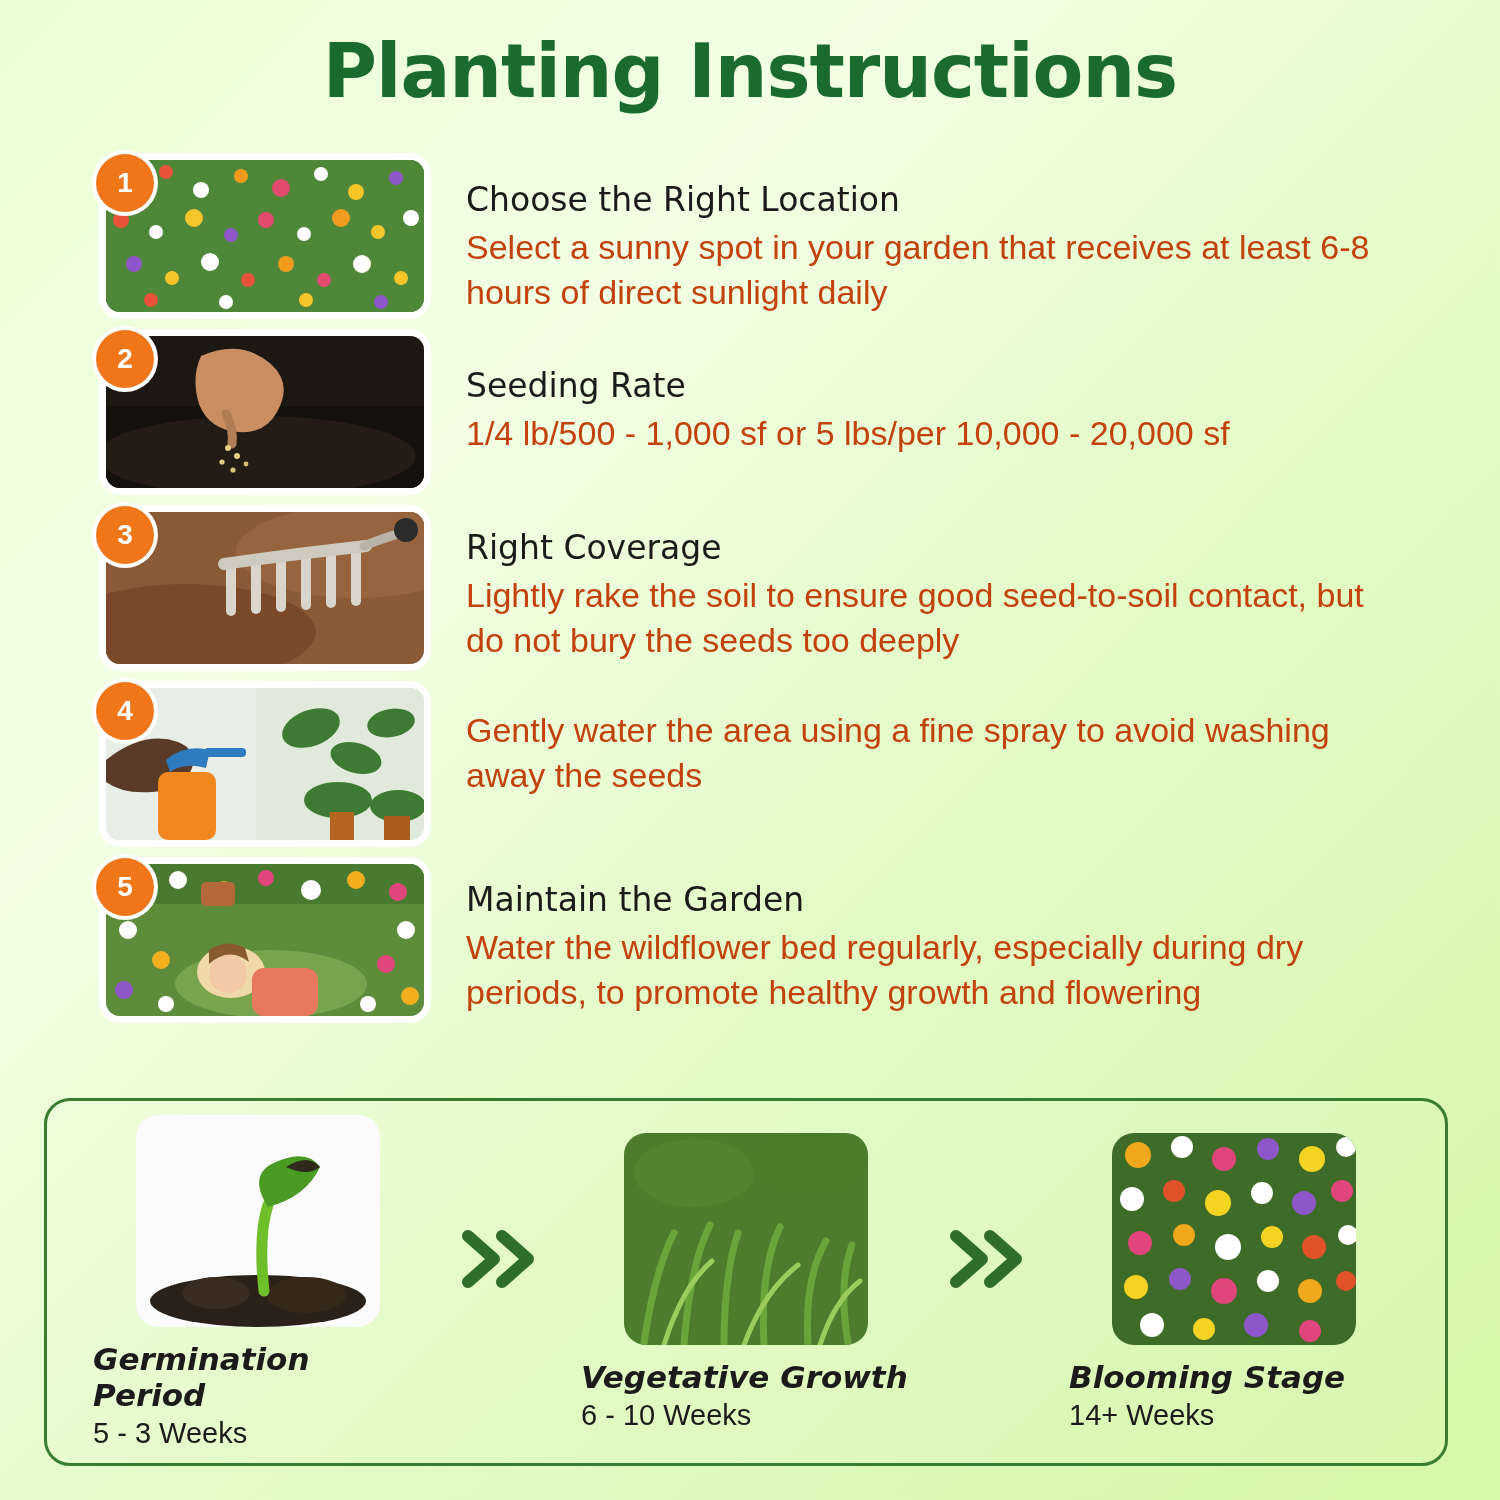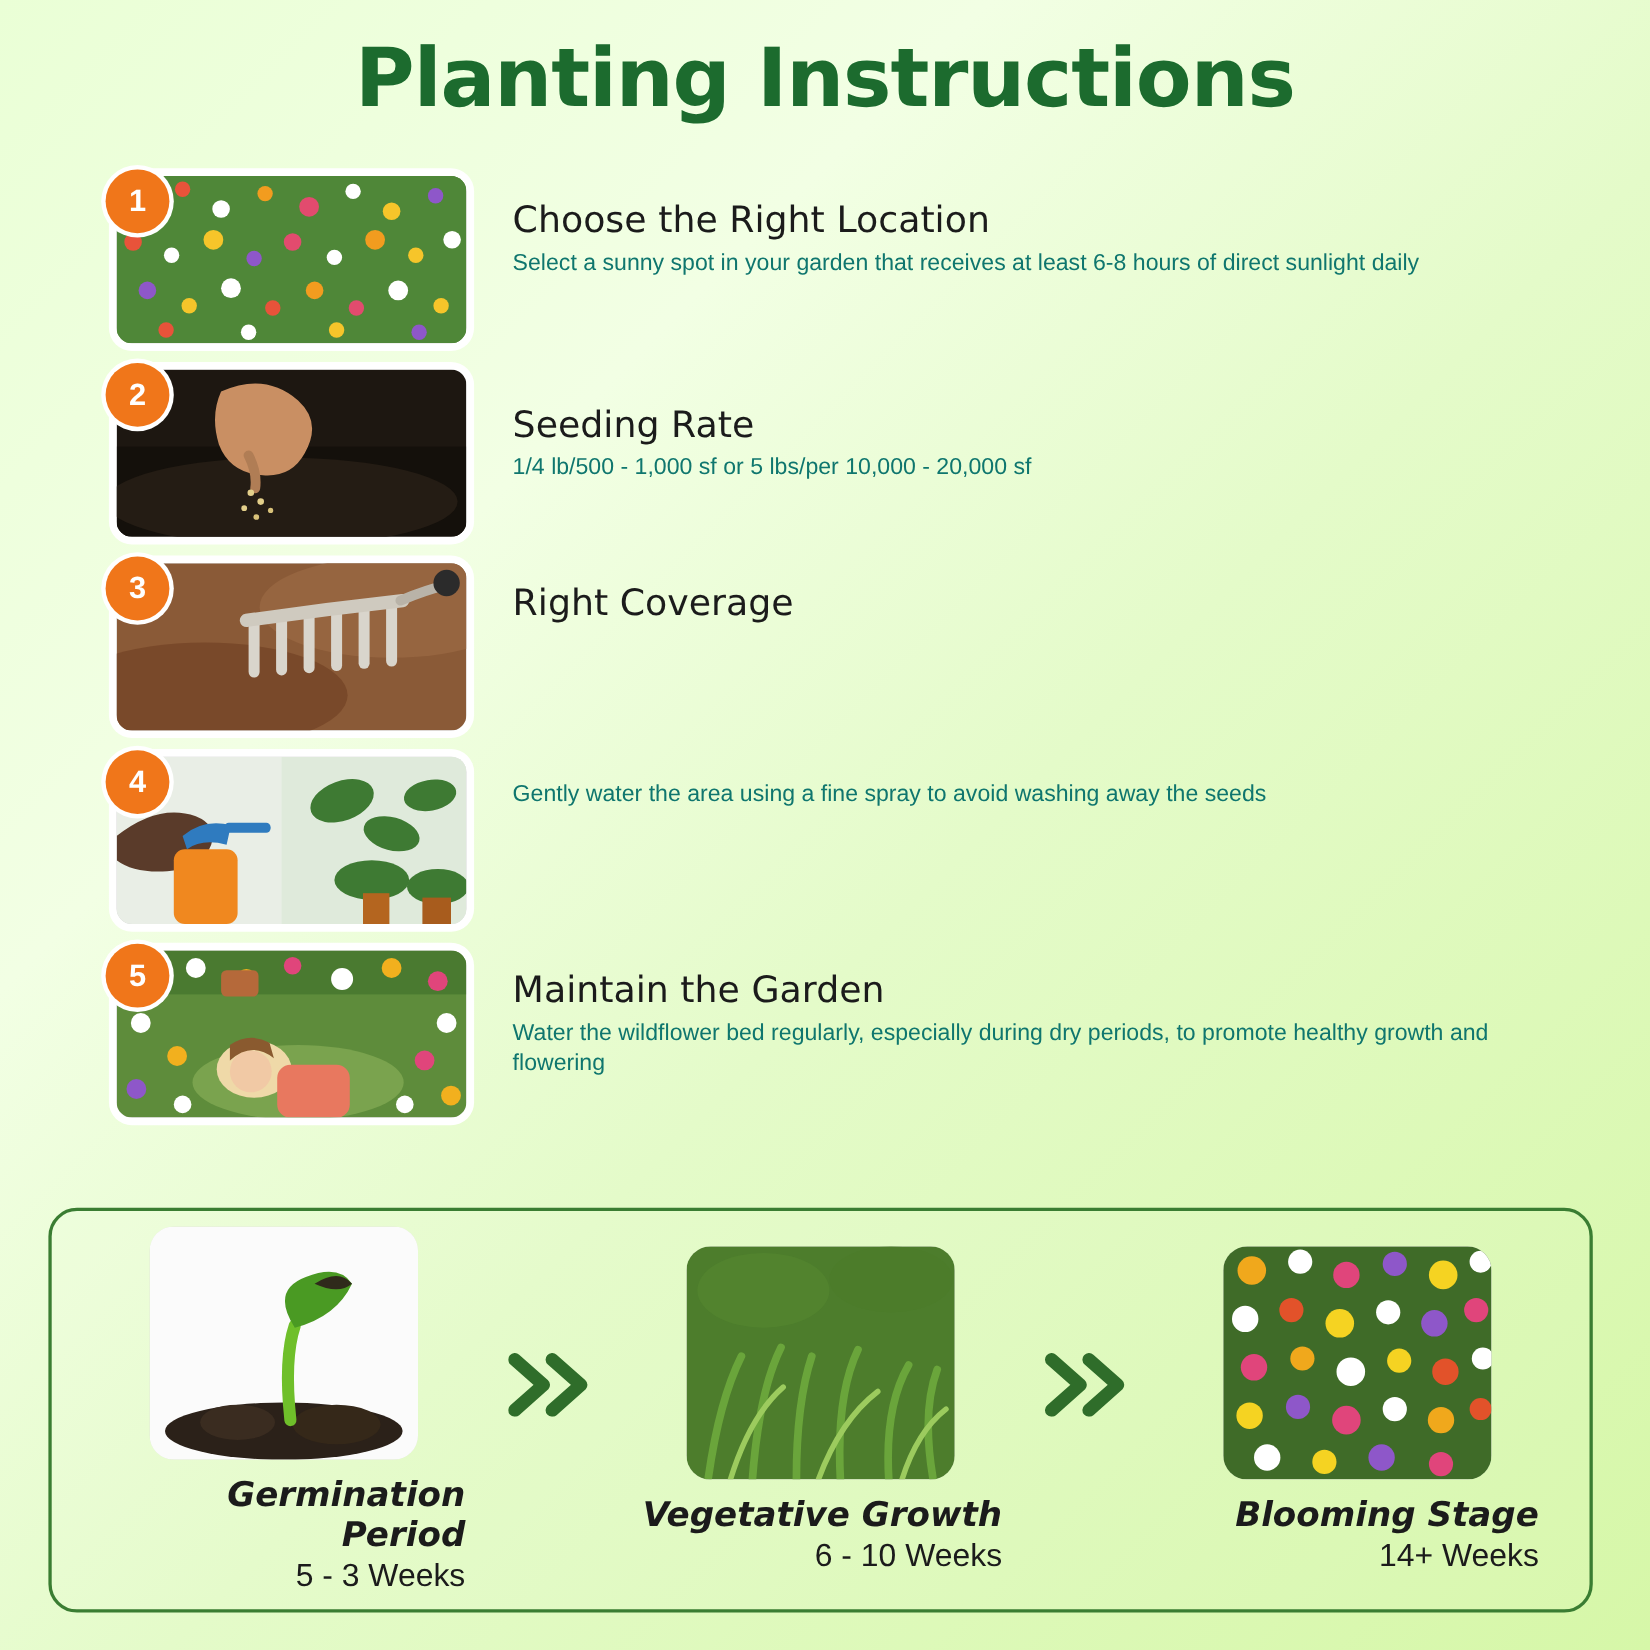--- a/index.html
+++ b/index.html
@@ -84,23 +84,23 @@
     padding-top: 14px;
   }
   .step-title {
     font-size: 33px;
     font-weight: normal;
     color: #1b1b1b;
     margin-bottom: 6px;
     font-family: "DejaVu Sans", sans-serif;
   }
   .step-desc {
-    font-size: 21px;
+    font-size: 34px;
     line-height: 1.32;
-    color: #0f766e;
+    color: #c2410c;
     max-width: 940px;
   }
 
   
   .step-1 .step-text { padding-top: 26px; }
   .step-2 .step-text { padding-top: 36px; }
   .step-3 .step-text { padding-top: 22px; }
   .step-4 .step-text { padding-top: 26px; }
   .step-5 .step-text { padding-top: 22px; }
 
@@ -115,21 +115,21 @@
     border-radius: 26px;
     box-sizing: border-box;
     display: flex;
     align-items: center;
     justify-content: space-between;
     padding: 0 46px;
     background: rgba(255,255,255,0.05);
   }
   .stage {
     width: 330px;
-    text-align: right;
+    text-align: left;
   }
   .stage-img {
     width: 244px;
     height: 212px;
     margin: 0 auto 14px auto;
     border-radius: 22px;
     overflow: hidden;
     background: #dfe7d4;
   }
   .stage-img svg { display: block; width: 100%; height: 100%; }
@@ -251,20 +251,21 @@
               <rect x="245" y="36" width="10" height="58" rx="5" fill="#d9d5cc"></rect>
               <path d="M118 52 q70 -10 142 -18" stroke="#cfcabf" stroke-width="12" fill="none" stroke-linecap="round"></path>
               <path d="M258 34 q24 -10 42 -14" stroke="#b9b3a8" stroke-width="9" fill="none" stroke-linecap="round"></path>
               <circle cx="300" cy="18" r="12" fill="#2b2b2b"></circle>
             </g>
           </svg>
         </div>
       </div>
       <div class="step-text">
         <div class="step-title">Right Coverage</div>
+        <div class="step-desc">Lightly rake the soil to ensure good seed-to-soil contact, but do not bury the seeds too deeply</div>
       </div>
     </div>
 
     <div class="step step-4">
       <div class="thumb-wrap">
         <div class="badge">4</div>
         <div class="thumb">
           <svg viewBox="0 0 318 152" preserveAspectRatio="none">
             <rect width="318" height="152" fill="#e9eee6"></rect>
             <rect x="150" y="0" width="168" height="152" fill="#dfeadb"></rect>

